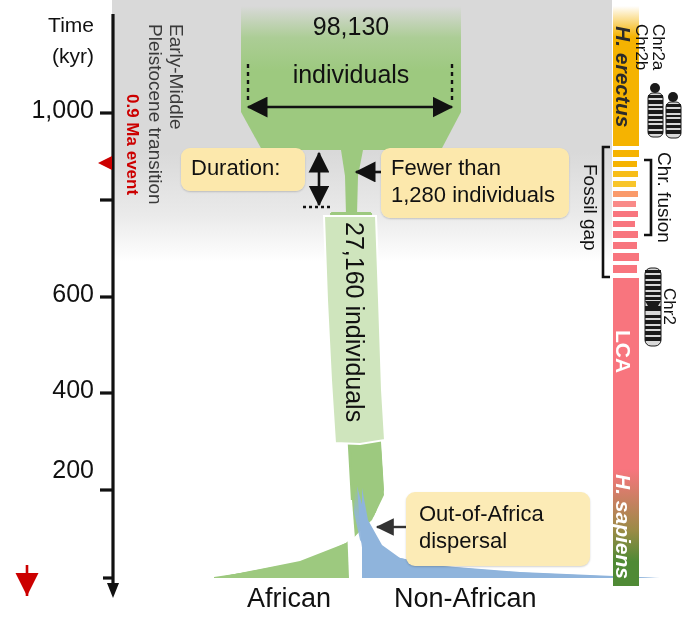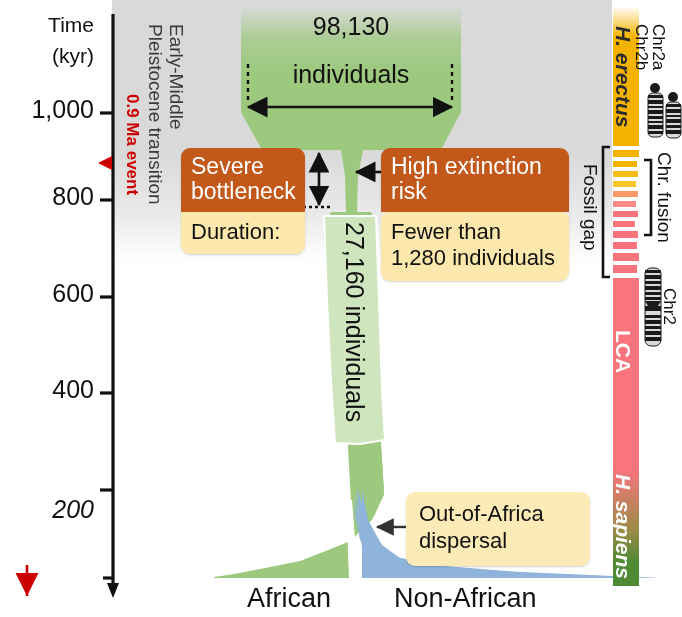--- a/index.html
+++ b/index.html
@@ -237,44 +237,41 @@
         <rect x="645" y="337" width="16" height="4"></rect>
       </g>
       <path d="M645,301 L661,301 L658,306 L661,311 L645,311 L648,306 Z" fill="#1a1a1a"></path>
     </g>
   </svg>
 
   <div class="lbl axis-title" style="left:18px;top:14px;width:76px;">Time</div>
   <div class="lbl axis-title" style="left:18px;top:45px;width:76px;">(kyr)</div>
 
   <div class="lbl tick-lbl" style="left:8px;top:96px;width:86px;">1,000</div>
-  <div class="lbl tick-lbl" style="left:8px;top:183px;width:86px;">800</div>
   <div class="lbl tick-lbl" style="left:8px;top:280px;width:86px;">600</div>
   <div class="lbl tick-lbl" style="left:8px;top:376px;width:86px;">400</div>
-  <div class="lbl tick-lbl" style="left:8px;top:496px;width:86px;font-style:italic;">200</div>
+  <div class="lbl tick-lbl" style="left:8px;top:456px;width:86px;">200</div>
 
   <div class="lbl vert gray-vtxt" style="left:186px;top:24px;transform:rotate(90deg);">Early-Middle</div>
   <div class="lbl vert gray-vtxt" style="left:165px;top:24px;transform:rotate(90deg);">Pleistocene transition</div>
 
   <div class="lbl vert red-vtxt" style="left:141px;top:94px;transform:rotate(90deg);">0.9 Ma event</div>
 
   <div class="funnel-txt" style="left:241px;top:12px;width:220px;">98,130</div>
   <div class="funnel-txt" style="left:241px;top:60px;width:220px;">individuals</div>
 
   <div class="lbl vert neck-txt" style="left:368px;top:222px;transform:rotate(90deg);">27,160 individuals</div>
 
   <div class="callout" style="left:181px;top:148px;width:124px;">
-    <div class="hd" style="background:#c2591a;">Severe bottleneck</div>
     <div class="bd" style="background:#fce8ac;">
       <div>Duration:</div>
     </div>
   </div>
 
   <div class="callout" style="left:381px;top:148px;width:188px;">
-    <div class="hd" style="background:#c2591a;">High extinction risk</div>
     <div class="bd" style="background:#fce8ac;border-radius:8px;">
       <div>Fewer than</div>
       <div>1,280 individuals</div>
     </div>
   </div>
 
   <div class="plain-callout" style="left:406px;top:492px;width:150px;background:#fcebb6;">
     <div>Out-of-Africa</div>
     <div>dispersal</div>
   </div>

